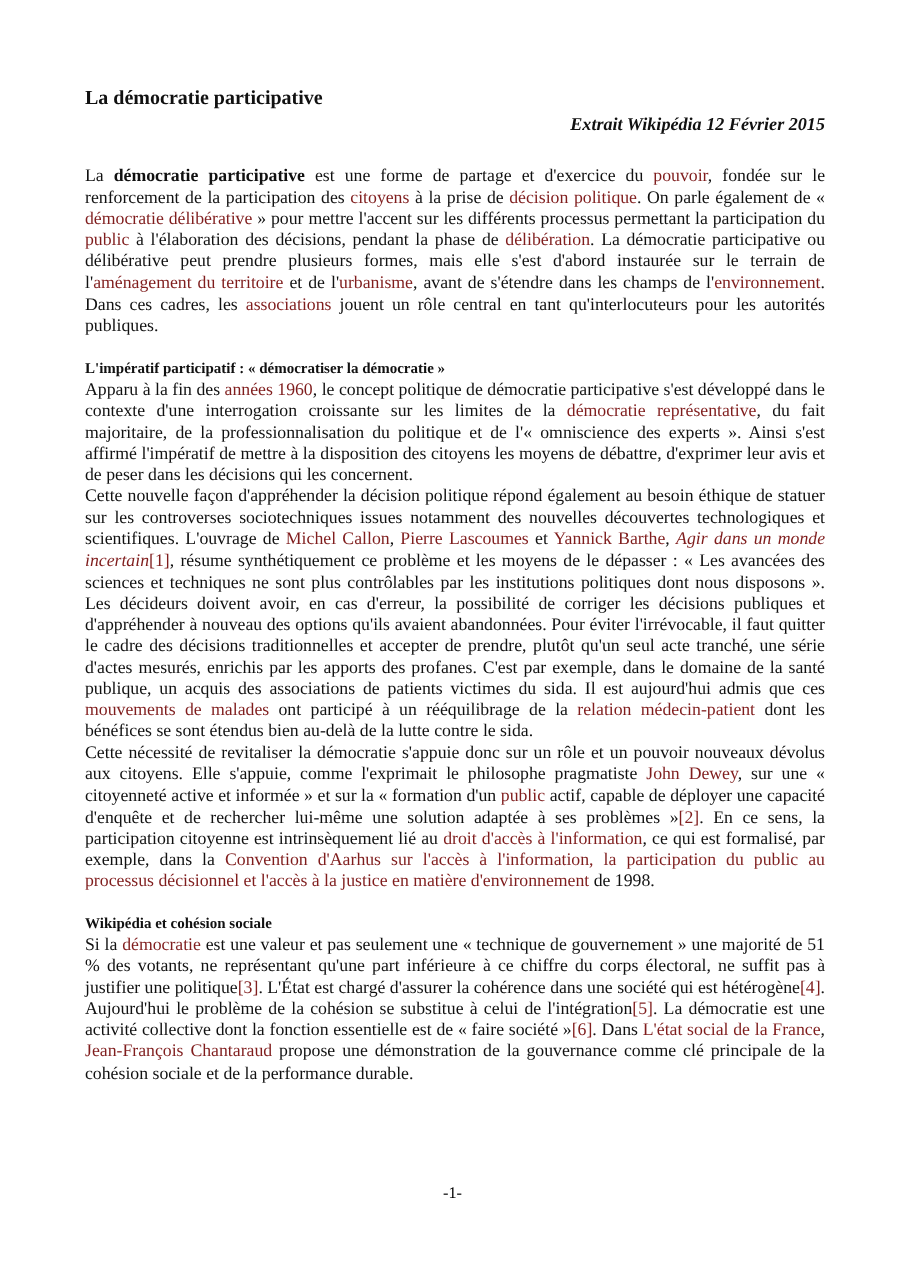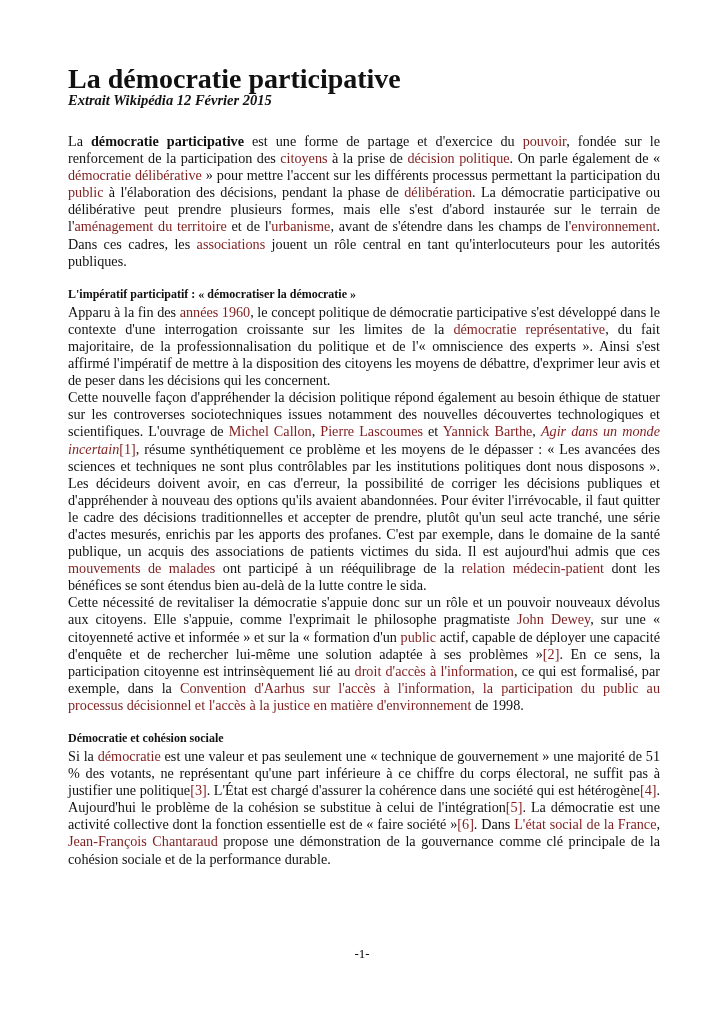--- a/index.html
+++ b/index.html
@@ -2,22 +2,22 @@
 <html><head>
   <meta charset="utf-8">
   <style>
     html, body { margin: 0; padding: 0; background: #ffffff; }
     body { width: 724px; height: 1024px; position: relative; overflow: hidden; }
     .page {
       position: absolute; left: 68px; top: 66px; width: 592px;
       font-family: "Liberation Serif", serif; color: #111111;
       font-size: 14.2px; line-height: 17.1px;
     }
-    h1 { font-size: 28px; line-height: 26px; margin: 0; font-weight: bold; }
-    .subtitle { font-style: italic; font-weight: bold; font-size: 14.5px; line-height: 17px; margin: 0 0 24px 0; }
+    h1 { font-size: 16px; line-height: 26px; margin: 0; font-weight: bold; }
+    .subtitle { font-style: italic; font-weight: bold; font-size: 14.5px; line-height: 17px; margin: 0 0 24px 0; text-align: right; }
     h2 { font-size: 12px; line-height: 20px; margin: 14px 0 0 0; font-weight: bold; }
     p { margin: 0; text-align: justify; }
     a { color: #7f1d1d; }
     a.it { font-style: italic; }
     .pagenum { position: absolute; left: 0; top: 946px; width: 724px; text-align: center;
       font-family: "Liberation Serif", serif; font-size: 13px; }
   </style>
 </head>
 <body>
 
@@ -25,17 +25,17 @@
   <h1>La démocratie participative</h1>
   <div class="subtitle">Extrait Wikipédia 12 Février 2015</div>
 
   <p><span>La </span><b>démocratie participative</b><span> est une forme de partage et d'exercice du </span><a>pouvoir</a><span>, fondée sur le renforcement de la participation des </span><a>citoyens</a><span> à la prise de </span><a>décision</a><span> </span><a>politique</a><span>. On parle également de « </span><a>démocratie délibérative</a><span> » pour mettre l'accent sur les différents processus permettant la participation du </span><a>public</a><span> à l'élaboration des décisions, pendant la phase de </span><a>délibération</a><span>. La démocratie participative ou délibérative peut prendre plusieurs formes, mais elle s'est d'abord instaurée sur le terrain de l'</span><a>aménagement du territoire</a><span> et de l'</span><a>urbanisme</a><span>, avant de s'étendre dans les champs de l'</span><a>environnement</a><span>. Dans ces cadres, les </span><a>associations</a><span> jouent un rôle central en tant qu'interlocuteurs pour les autorités publiques.</span></p>
 
   <h2>L'impératif participatif : « démocratiser la démocratie »</h2>
   <p><span>Apparu à la fin des </span><a>années 1960</a><span>, le concept politique de démocratie participative s'est développé dans le contexte d'une interrogation croissante sur les limites de la </span><a>démocratie représentative</a><span>, du fait majoritaire, de la professionnalisation du politique et de l'« omniscience des experts ». Ainsi s'est affirmé l'impératif de mettre à la disposition des citoyens les moyens de débattre, d'exprimer leur avis et de peser dans les décisions qui les concernent.</span></p>
   <p><span>Cette nouvelle façon d'appréhender la décision politique répond également au besoin éthique de statuer sur les controverses sociotechniques issues notamment des nouvelles découvertes technologiques et scientifiques. L'ouvrage de </span><a>Michel Callon</a><span>, </span><a>Pierre Lascoumes</a><span> et </span><a>Yannick Barthe</a><span>, </span><a class="it">Agir dans un monde incertain</a><a>[1]</a><span>, résume synthétiquement ce problème et les moyens de le dépasser : « Les avancées des sciences et techniques ne sont plus contrôlables par les institutions politiques dont nous disposons ». Les décideurs doivent avoir, en cas d'erreur, la possibilité de corriger les décisions publiques et d'appréhender à nouveau des options qu'ils avaient abandonnées. Pour éviter l'irrévocable, il faut quitter le cadre des décisions traditionnelles et accepter de prendre, plutôt qu'un seul acte tranché, une série d'actes mesurés, enrichis par les apports des profanes. C'est par exemple, dans le domaine de la santé publique, un acquis des associations de patients victimes du sida. Il est aujourd'hui admis que ces </span><a>mouvements de malades</a><span> ont participé à un rééquilibrage de la </span><a>relation médecin-patient</a><span> dont les bénéfices se sont étendus bien au-delà de la lutte contre le sida.</span></p>
   <p><span>Cette nécessité de revitaliser la démocratie s'appuie donc sur un rôle et un pouvoir nouveaux dévolus aux citoyens. Elle s'appuie, comme l'exprimait le philosophe pragmatiste </span><a>John Dewey</a><span>, sur une « citoyenneté active et informée » et sur la « formation d'un </span><a>public</a><span> actif, capable de déployer une capacité d'enquête et de rechercher lui-même une solution adaptée à ses problèmes »</span><a>[2]</a><span>. En ce sens, la participation citoyenne est intrinsèquement lié au </span><a>droit d'accès à l'information</a><span>, ce qui est formalisé, par exemple, dans la </span><a>Convention d'Aarhus sur l'accès à l'information, la participation du public au processus décisionnel et l'accès à la justice en matière d'environnement</a><span> de 1998.</span></p>
 
-  <h2>Démocratie et cohésion sociale</h2>
+  <h2>Wikipédia et cohésion sociale</h2>
   <p><span>Si la </span><a>démocratie</a><span> est une valeur et pas seulement une « technique de gouvernement » une majorité de 51 % des votants, ne représentant qu'une part inférieure à ce chiffre du corps électoral, ne suffit pas à justifier une politique</span><a>[3]</a><span>. L'État est chargé d'assurer la cohérence dans une société qui est hétérogène</span><a>[4]</a><span>. Aujourd'hui le problème de la cohésion se substitue à celui de l'intégration</span><a>[5]</a><span>. La démocratie est une activité collective dont la fonction essentielle est de « faire société »</span><a>[6]</a><span>. Dans </span><a>L'état social de la France</a><span>, </span><a>Jean-François Chantaraud</a><span> propose une démonstration de la gouvernance comme clé principale de la cohésion sociale et de la performance durable.</span></p>
 </div>
 
 <div class="pagenum">-1-</div>
 
 </body></html>

